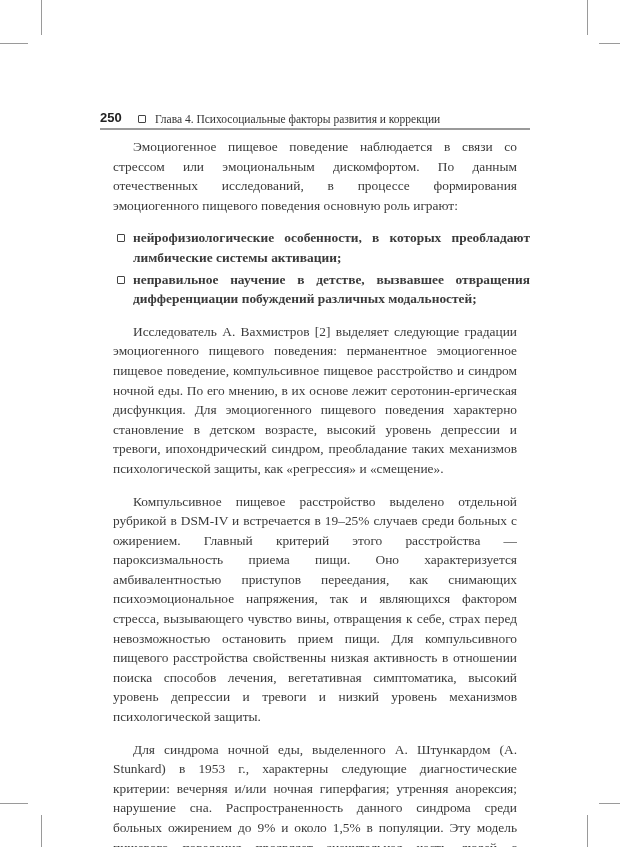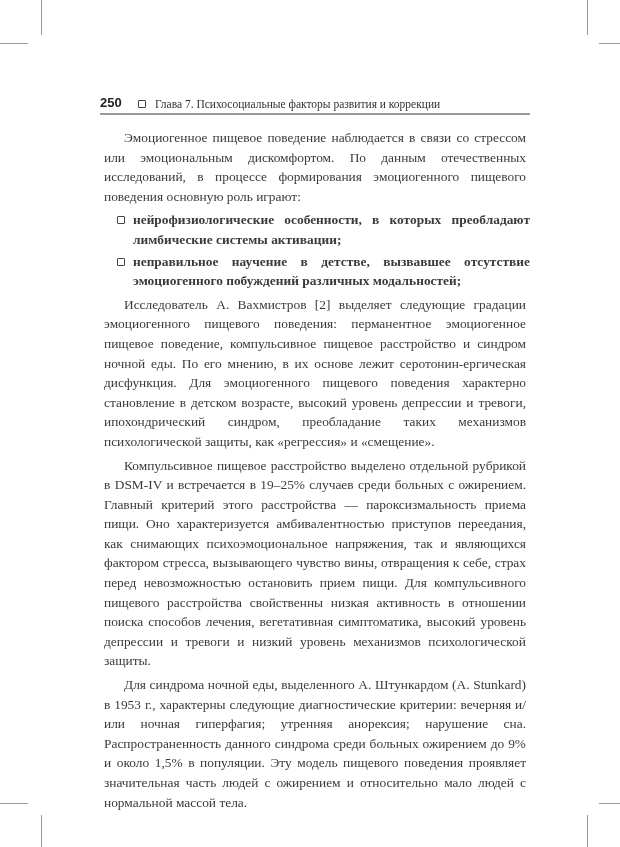--- a/index.html
+++ b/index.html
@@ -1,39 +1,39 @@
 <!DOCTYPE html>
 <html><head>
 <meta charset="utf-8">
 <style>
   html, body { margin: 0; padding: 0; background: #ffffff; }
   body { width: 620px; height: 847px; position: relative; overflow: hidden; }
   .crop { position: absolute; background: #9a9a9a; }
   .crop.v { width: 1px; }
   .crop.h { height: 1px; }
   .header {
-    position: absolute; left: 100px; top: 95px; width: 430px; height: 20px;
+    position: absolute; left: 100px; top: 110px; width: 430px; height: 20px;
     border-bottom: 2px solid #9a9a9a;
     font-family: "Liberation Serif", serif; font-size: 11.5px; color: #333;
     display: flex; align-items: flex-end; padding-bottom: 3px; box-sizing: border-box;
   }
   .page-num {
     font-family: "Liberation Sans", sans-serif; font-weight: bold; font-size: 13px;
     color: #222; width: 38px;
   }
   .hdr-bullet {
     display: inline-block; width: 6px; height: 6px; border: 1px solid #444;
     margin-right: 9px; margin-bottom: 2px; border-radius: 1px;
   }
   .content {
     position: absolute; left: 100px; top: 124px; width: 430px;
     font-family: "Liberation Serif", serif; font-size: 13.4px; line-height: 19.6px;
     color: #3a3a3a; text-align: justify; hyphens: manual;
   }
-  .content p { margin: 4px; text-indent: 20px; }
+  .content p { margin: 13px; text-indent: 20px; }
   .content ul { list-style: none; margin: 2px 0 2px 0; padding: 0 0 0 20px; font-weight: bold; }
   .content li { position: relative; padding-left: 13px; margin-bottom: 2px; }
   .content li .bullet {
     position: absolute; left: -3px; top: 6px; width: 6px; height: 6px;
     border: 1px solid #444; border-radius: 1px;
   }
 </style>
 </head>
 <body>
 
@@ -42,32 +42,32 @@
 <div class="crop v" style="left:587px; top:0; height:35px;"></div>
 <div class="crop h" style="left:599px; top:43px; width:21px;"></div>
 <div class="crop h" style="left:0; top:803px; width:28px;"></div>
 <div class="crop v" style="left:41px; top:815px; height:32px;"></div>
 <div class="crop h" style="left:599px; top:803px; width:21px;"></div>
 <div class="crop v" style="left:587px; top:815px; height:32px;"></div>
 
 <div class="header">
   <span class="page-num">250</span>
   <span class="hdr-bullet"></span>
-  <span>Глава 7. Психосоциальные факторы развития и коррекции</span>
+  <span>Глава 4. Психосоциальные факторы развития и коррекции</span>
 </div>
 
 <div class="content">
   <p>Эмоциогенное пищевое поведение наблюдается в связи со стрессом или эмоциональным дискомфортом. По данным отечественных исследований, в процессе формирования эмоциогенного пищевого поведения основную роль играют:</p>
   <ul>
     <li>
       <span class="bullet"></span>
       <span>нейрофизиологические особенности, в которых преобладают лимбические системы активации;</span>
     </li>
     <li>
       <span class="bullet"></span>
-      <span>неправильное научение в детстве, вызвавшее отсутствие эмоциогенного побуждений различных модальностей;</span>
+      <span>неправильное научение в детстве, вызвавшее отвращения дифференциации побуждений различных модальностей;</span>
     </li>
   </ul>
   <p>Исследователь А. Вахмистров [2] выделяет следующие градации эмоциогенного пищевого поведения: перманентное эмоциогенное пищевое поведение, компульсивное пищевое расстройство и синдром ночной еды. По его мнению, в их основе лежит серотонин-ергическая дисфункция. Для эмоциогенного пищевого поведения характерно становление в детском возрасте, высокий уровень депрессии и тревоги, ипохондрический синдром, преобладание таких механизмов психологической защиты, как «регрессия» и «смещение».</p>
   <p>Компульсивное пищевое расстройство выделено отдельной рубрикой в DSM-IV и встречается в 19–25% случаев среди больных с ожирением. Главный критерий этого расстройства — пароксизмальность приема пищи. Оно характеризуется амбивалентностью приступов переедания, как снимающих психоэмоциональное напряжения, так и являющихся фактором стресса, вызывающего чувство вины, отвращения к себе, страх перед невозможностью остановить прием пищи. Для компульсивного пищевого расстройства свойственны низкая активность в отношении поиска способов лечения, вегетативная симптоматика, высокий уровень депрессии и тревоги и низкий уровень механизмов психологической защиты.</p>
   <p>Для синдрома ночной еды, выделенного А. Штункардом (A. Stunkard) в 1953 г., характерны следующие диагностические критерии: вечерняя и/или ночная гиперфагия; утренняя анорексия; нарушение сна. Распространенность данного синдрома среди больных ожирением до 9% и около 1,5% в популяции. Эту модель пищевого поведения проявляет значительная часть людей с ожирением и относительно мало людей с нормальной массой тела.</p>
 
 </div>
 
 </body></html>

